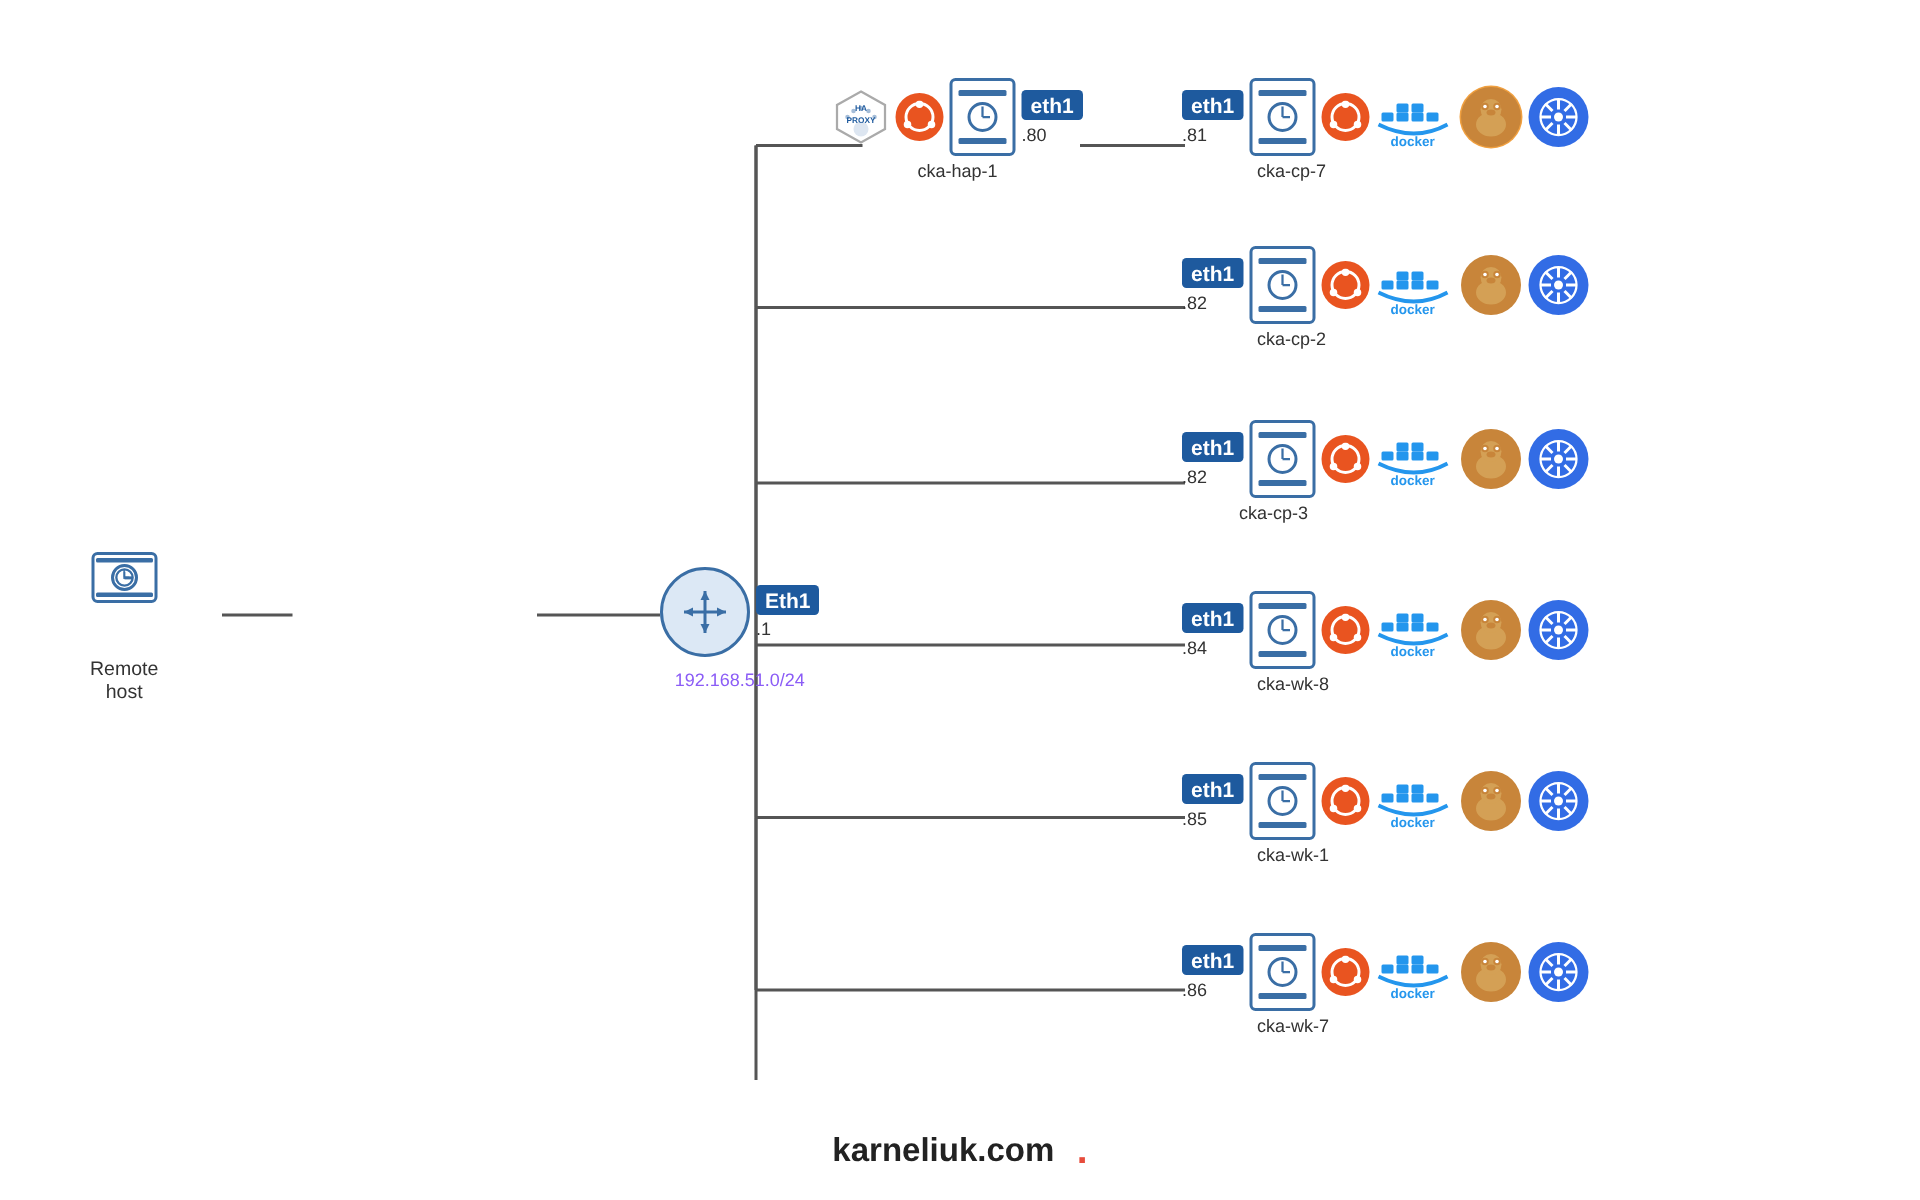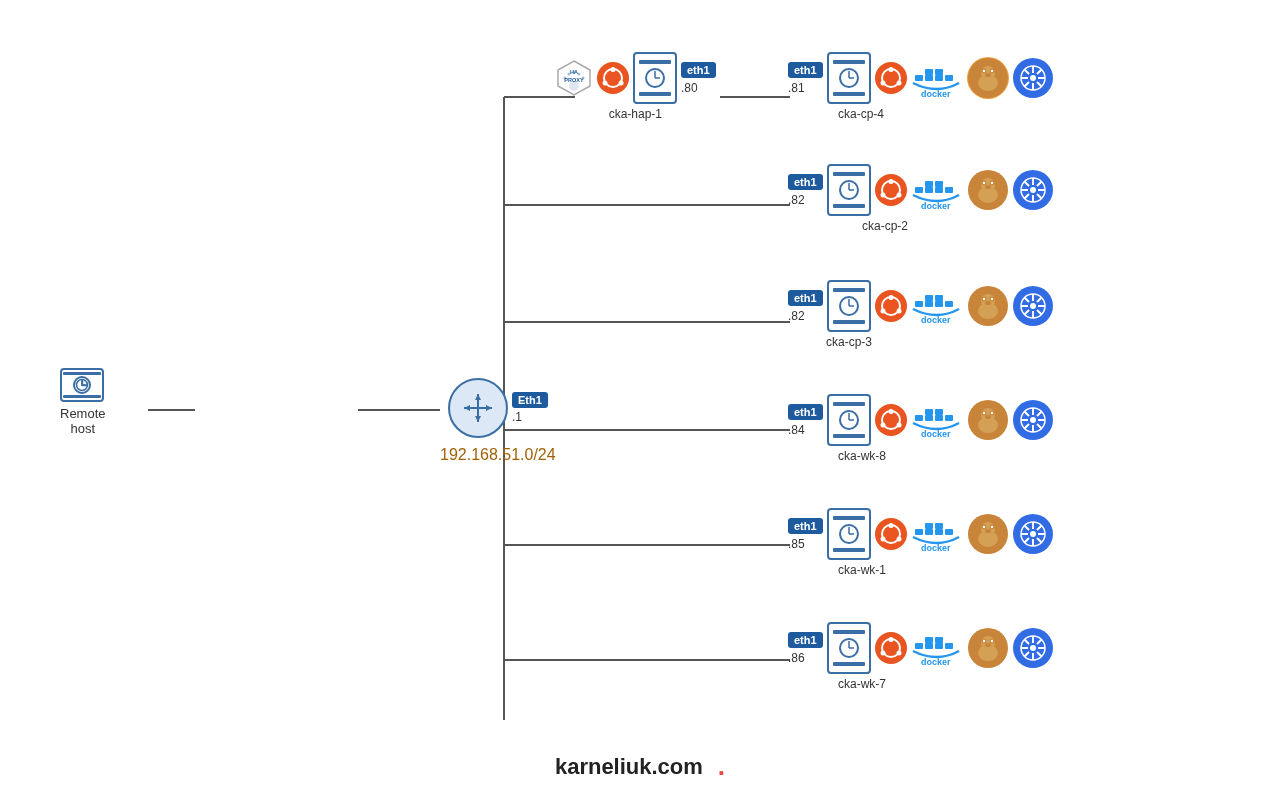--- a/index.html
+++ b/index.html
@@ -86,21 +86,21 @@
       height: 3px;
       background: #3a6ea5;
       border-radius: 1px;
       margin: 1px 0;
     }
 
     
     .eth-badge {
       background: #1e5a9e;
       color: #fff;
-      font-size: 11px;
+      font-size: 14px;
       font-weight: bold;
       padding: 2px 6px;
       border-radius: 3px;
       white-space: nowrap;
     }
     .ip-label {
       font-size: 12px;
       color: #333;
       margin-top: 1px;
     }
@@ -157,21 +157,21 @@
 
     <line x1="504" y1="660" x2="790" y2="660" stroke="#555" stroke-width="2"></line>
 
     <line x1="504" y1="97" x2="504" y2="205" stroke="#555" stroke-width="2"></line>
     <line x1="504" y1="205" x2="504" y2="322" stroke="#555" stroke-width="2"></line>
     <line x1="504" y1="322" x2="504" y2="430" stroke="#555" stroke-width="2"></line>
     <line x1="504" y1="430" x2="504" y2="545" stroke="#555" stroke-width="2"></line>
     <line x1="504" y1="545" x2="504" y2="660" stroke="#555" stroke-width="2"></line>
   </svg>
 
-  <div class="node" style="left:60px; top:368px; align-items:flex-start;">
+  <div class="node" style="left:60px; top:368px; align-items:center;gap:32px;">
     <div class="server-icon">
       <div class="server-box">
         <div class="server-line"></div>
         <div class="clock-icon" style="width:18px;height:18px;border:2px solid #3a6ea5;border-radius:50%;position:relative;display:flex;align-items:center;justify-content:center;">
           <svg width="18" height="18" viewBox="0 0 18 18">
             <circle cx="9" cy="9" r="7" stroke="#3a6ea5" stroke-width="2" fill="none"></circle>
             <line x1="9" y1="4" x2="9" y2="9" stroke="#3a6ea5" stroke-width="1.5"></line>
             <line x1="9" y1="9" x2="13" y2="9" stroke="#3a6ea5" stroke-width="1.5"></line>
           </svg>
         </div>
@@ -195,21 +195,21 @@
           <polygon points="4,18 10,15 10,21" fill="#3a6ea5"></polygon>
           <polygon points="32,18 26,15 26,21" fill="#3a6ea5"></polygon>
         </svg>
       </div>
       <div style="display:flex;flex-direction:column;align-items:flex-start;gap:1px;">
         <div class="eth-badge">Eth1</div>
         <div class="ip-label">.1</div>
       </div>
     </div>
 
-    <div style="margin-top:8px;font-size:16px;color:#a16207;">192.168.51.0/24</div>
+    <div style="margin-top:8px;font-size:12px;color:#8b5cf6;">192.168.51.0/24</div>
   </div>
 
   <div style="position:absolute; left:555px; top:52px; display:flex; flex-direction:column; align-items:center;">
     <div style="display:flex;align-items:center;gap:4px;">
 
       <div style="display:flex;flex-direction:column;align-items:center;gap:1px;">
 
         <svg width="38" height="38" viewBox="0 0 38 38">
           <polygon points="19,2 35,11 35,27 19,36 3,27 3,11" fill="none" stroke="#aaa" stroke-width="1.5"></polygon>
           <text x="19" y="15" text-anchor="middle" font-size="5.5" font-family="Arial" font-weight="bold" fill="#1e5a9e">HA</text>
@@ -312,21 +312,21 @@
           <line x1="15" y1="20" x2="15" y2="27" stroke="#fff" stroke-width="2"></line>
           <line x1="3" y1="15" x2="10" y2="15" stroke="#fff" stroke-width="2"></line>
           <line x1="20" y1="15" x2="27" y2="15" stroke="#fff" stroke-width="2"></line>
           <line x1="6.2" y1="6.2" x2="11" y2="11" stroke="#fff" stroke-width="2"></line>
           <line x1="19" y1="19" x2="23.8" y2="23.8" stroke="#fff" stroke-width="2"></line>
           <line x1="23.8" y1="6.2" x2="19" y2="11" stroke="#fff" stroke-width="2"></line>
           <line x1="11" y1="19" x2="6.2" y2="23.8" stroke="#fff" stroke-width="2"></line>
         </svg>
       </div>
     </div>
-    <div class="node-label" style="margin-left:50px;">cka-cp-4</div>
+    <div class="node-label" style="margin-left:50px;">cka-cp-7</div>
   </div>
 
   <div style="position:absolute; left:788px; top:164px; display:flex; flex-direction:column; align-items:flex-start;">
     <div style="display:flex;align-items:center;gap:4px;">
       <div style="display:flex;flex-direction:column;align-items:flex-start;gap:2px;">
         <div class="eth-badge">eth1</div>
         <div class="ip-label">.82</div>
       </div>
       <div style="width:44px;height:52px;border:2.5px solid #3a6ea5;border-radius:4px;background:#fff;display:flex;flex-direction:column;align-items:center;justify-content:center;gap:3px;">
         <div style="width:32px;height:4px;background:#3a6ea5;border-radius:1px;"></div>
@@ -377,21 +377,21 @@
           <line x1="15" y1="20" x2="15" y2="27" stroke="#fff" stroke-width="2"></line>
           <line x1="3" y1="15" x2="10" y2="15" stroke="#fff" stroke-width="2"></line>
           <line x1="20" y1="15" x2="27" y2="15" stroke="#fff" stroke-width="2"></line>
           <line x1="6.2" y1="6.2" x2="11" y2="11" stroke="#fff" stroke-width="2"></line>
           <line x1="19" y1="19" x2="23.8" y2="23.8" stroke="#fff" stroke-width="2"></line>
           <line x1="23.8" y1="6.2" x2="19" y2="11" stroke="#fff" stroke-width="2"></line>
           <line x1="11" y1="19" x2="6.2" y2="23.8" stroke="#fff" stroke-width="2"></line>
         </svg>
       </div>
     </div>
-    <div class="node-label" style="margin-left:74px;text-align:right;">cka-cp-2</div>
+    <div class="node-label" style="margin-left:50px;text-align:right;">cka-cp-2</div>
   </div>
 
   <div style="position:absolute; left:788px; top:280px; display:flex; flex-direction:column; align-items:flex-start;">
     <div style="display:flex;align-items:center;gap:4px;">
       <div style="display:flex;flex-direction:column;align-items:flex-start;gap:2px;">
         <div class="eth-badge">eth1</div>
         <div class="ip-label">.82</div>
       </div>
       <div style="width:44px;height:52px;border:2.5px solid #3a6ea5;border-radius:4px;background:#fff;display:flex;flex-direction:column;align-items:center;justify-content:center;gap:3px;">
         <div style="width:32px;height:4px;background:#3a6ea5;border-radius:1px;"></div>

